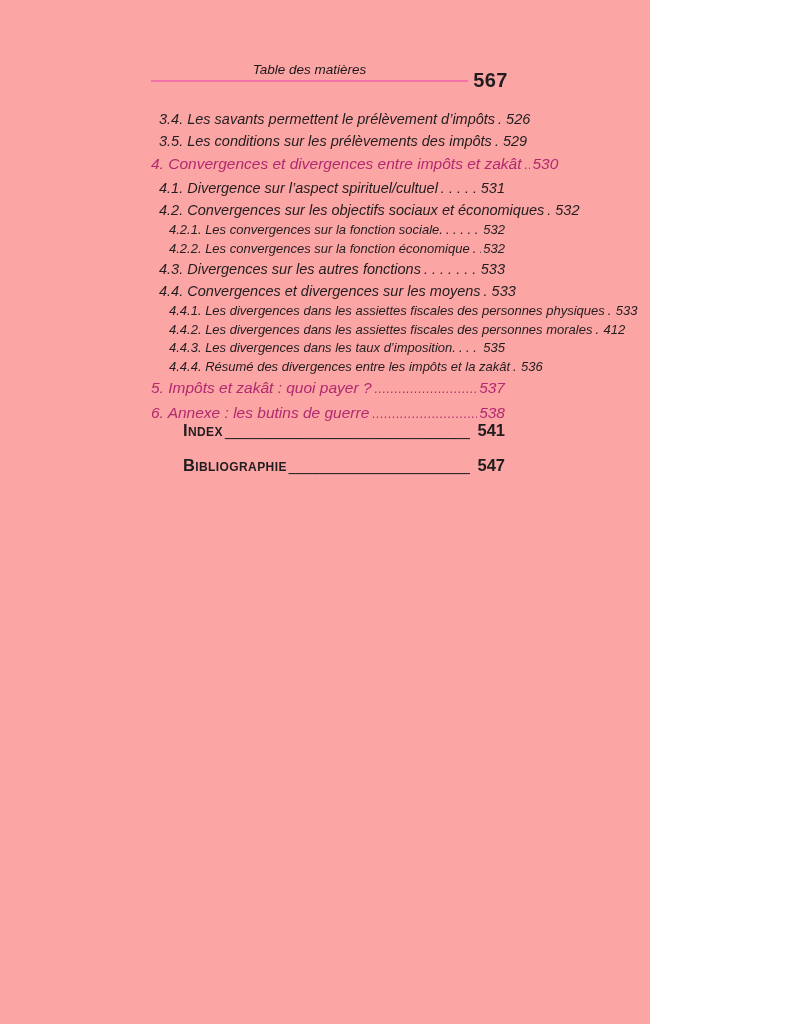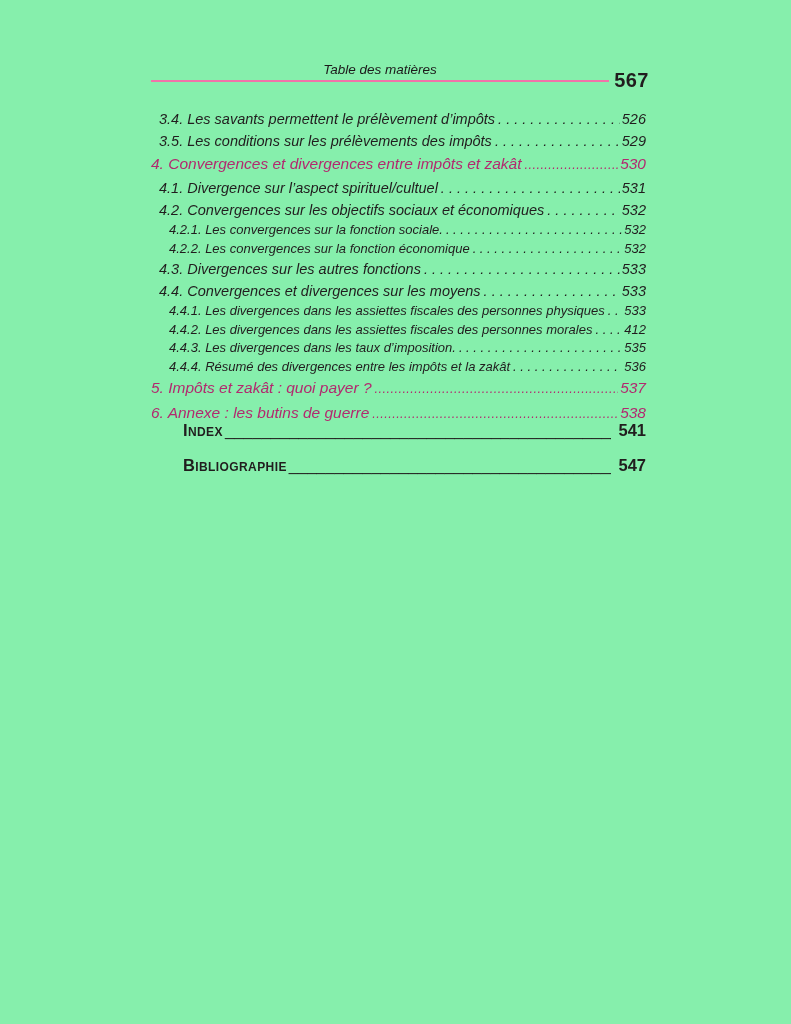--- a/index.html
+++ b/index.html
@@ -3,22 +3,22 @@
 <meta charset="utf-8">
 <style>
   :root{
     --accent:#b2296f;
     --rule:#f173a9;
     --ink:#211d1e;
   }
   html,body{margin:0;padding:0;background:#ffffff;}
   .page{
     position:relative;
-    width:791px;height:1024px;
-    background:#86efac;
+    width:650px;height:1024px;
+    background:#fca5a5;
     font-family:"Liberation Sans",sans-serif;
     color:var(--ink);
     overflow:hidden;
   }
   
   .header{
     position:absolute;left:151px;right:142px;top:62px;
     display:flex;align-items:flex-end;
   }
   .header-rule-area{

